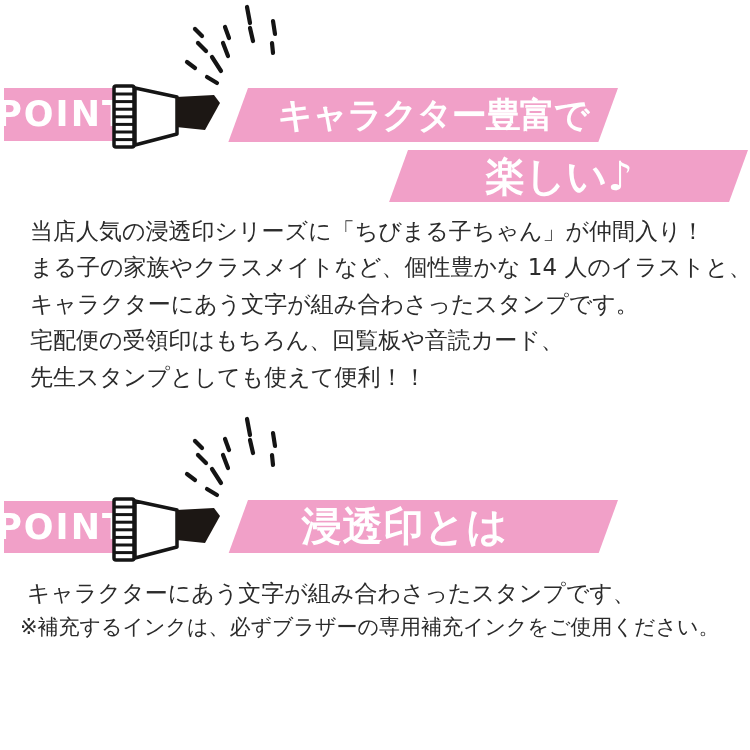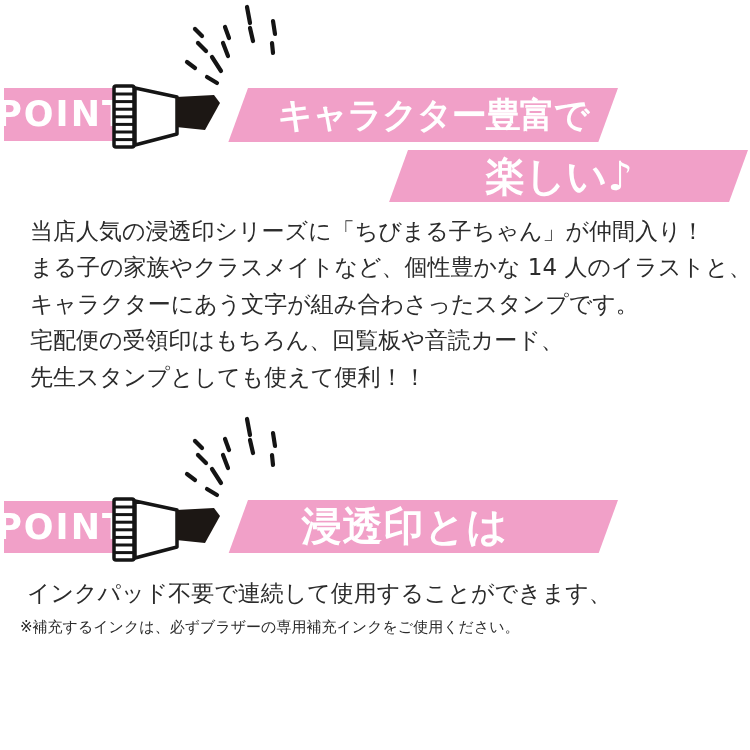--- a/index.html
+++ b/index.html
@@ -39,21 +39,21 @@
   .banner-single{left:248px;width:370px;height:53px;}
   .banner-single .banner-text{font-size:40px;padding-right:56px;box-sizing:border-box;letter-spacing:1px;}
   .rays-icon,.marker-icon{position:absolute;display:block;}
   
   .desc{position:absolute;color:var(--text);}
   .desc p{margin:0;font-size:23px;white-space:nowrap;letter-spacing:0;}
   .desc-1{left:30px;top:213px;}
   .desc-1 p{line-height:36.4px;}
   .desc-2{left:27px;top:576px;}
   .desc-2 p{line-height:34px;}
-  .desc-2 p.note{font-size:15px;margin-left:-7px;}
+  .desc-2 p.note{font-size:21px;margin-left:-7px;}
 </style>
 </head>
 <body>
 
 <div class="page">
 
   <section>
     <svg class="rays-icon" style="left:172px;top:2px" width="118" height="88" viewBox="0 0 118 88">
       <g stroke="#141414" stroke-width="4.2" stroke-linecap="round">
         <line x1="15" y1="60" x2="23" y2="66"></line>
@@ -140,17 +140,17 @@
       <polygon points="25,7 67,16 67,53 25,64" fill="#fff" stroke="#151515" stroke-width="3.5" stroke-linejoin="round"></polygon>
       <polygon points="66,16 104,14 110,22 95,49 66,46" fill="#1c1714"></polygon>
     </svg>
 
     <div class="banner banner-single" style="top:500px">
       <div class="banner-text">浸透印とは</div>
     </div>
   </section>
 
   <div class="desc desc-2">
-    <p>インクパッド不要で連続して使用することができます、</p>
+    <p>キャラクターにあう文字が組み合わさったスタンプです、</p>
     <p class="note">※補充するインクは、必ずブラザーの専用補充インクをご使用ください。</p>
   </div>
 
 </div>
 
 </body></html>

